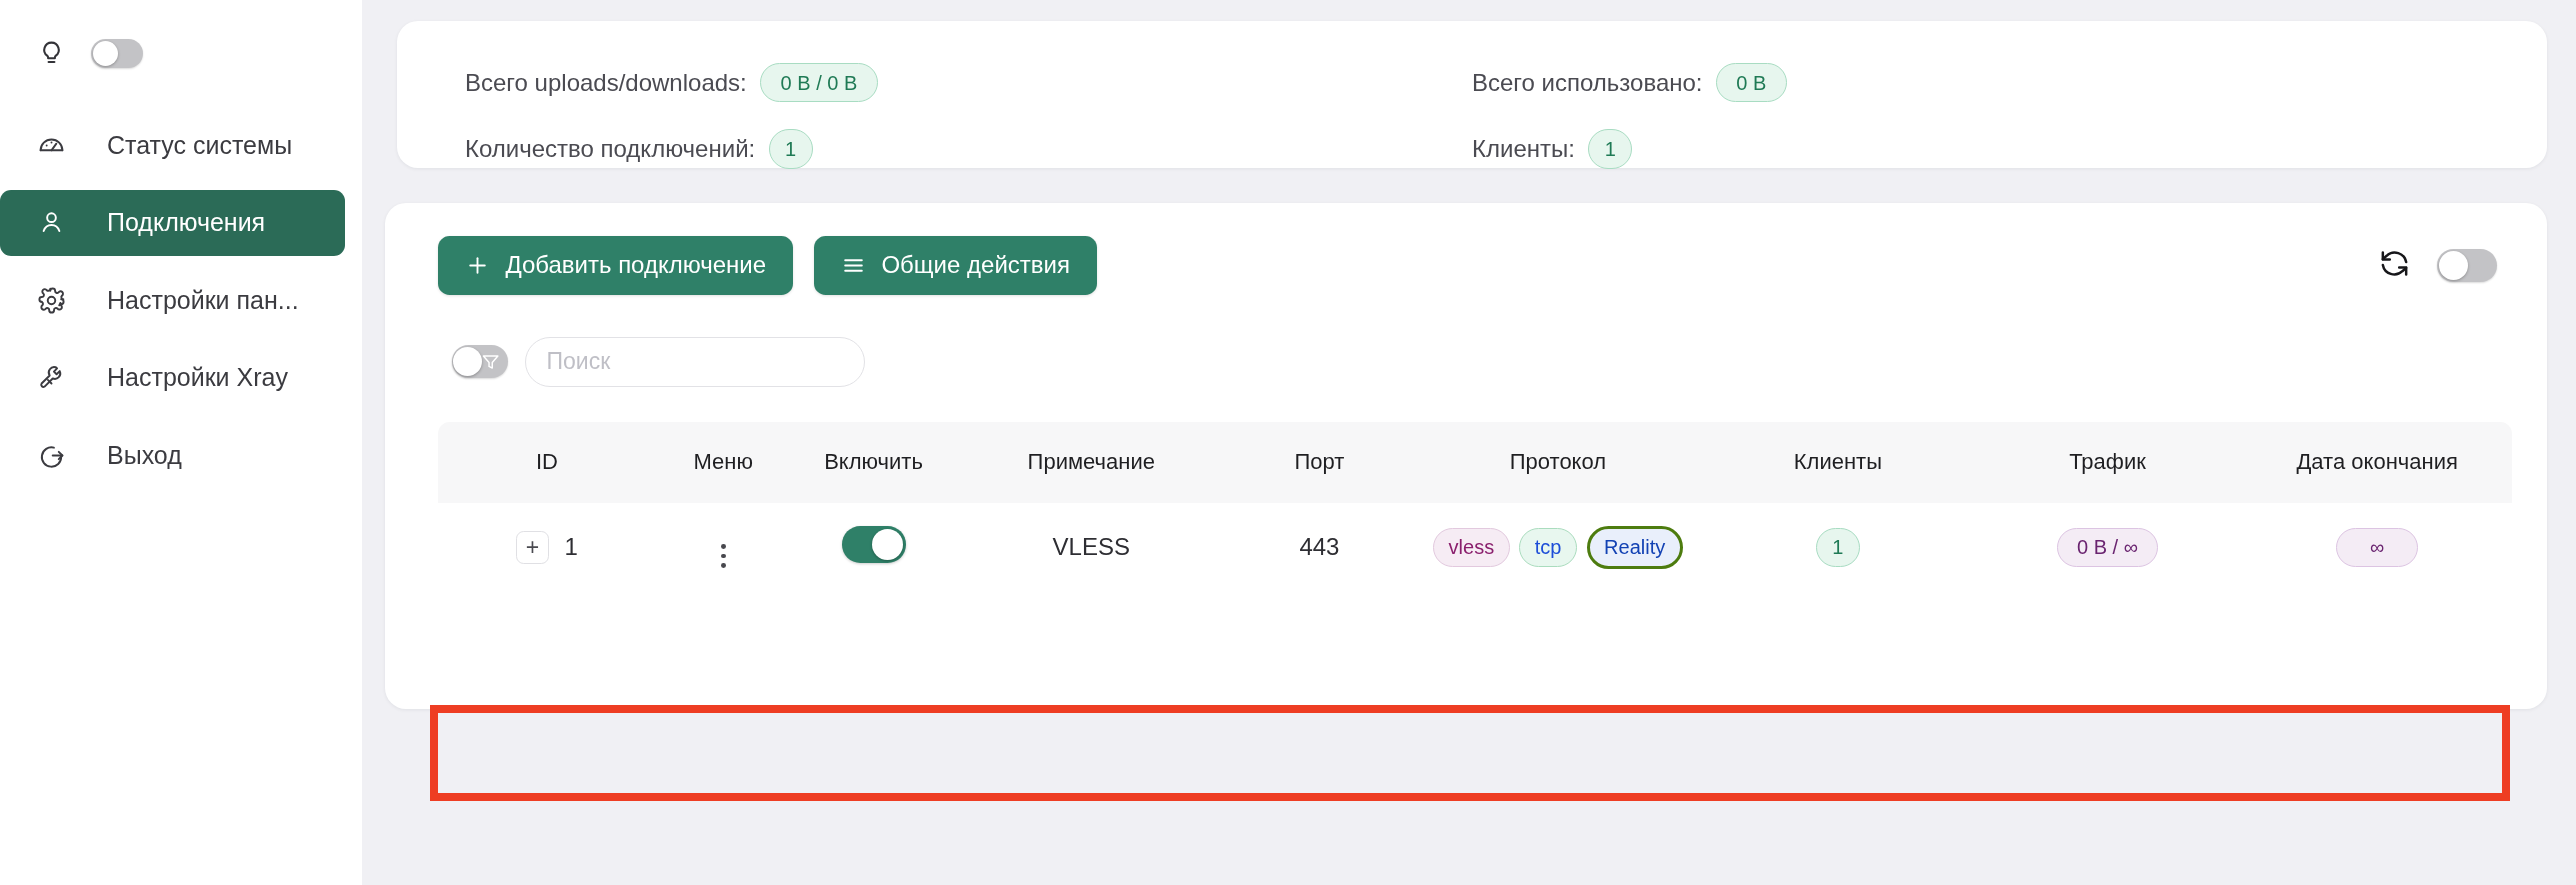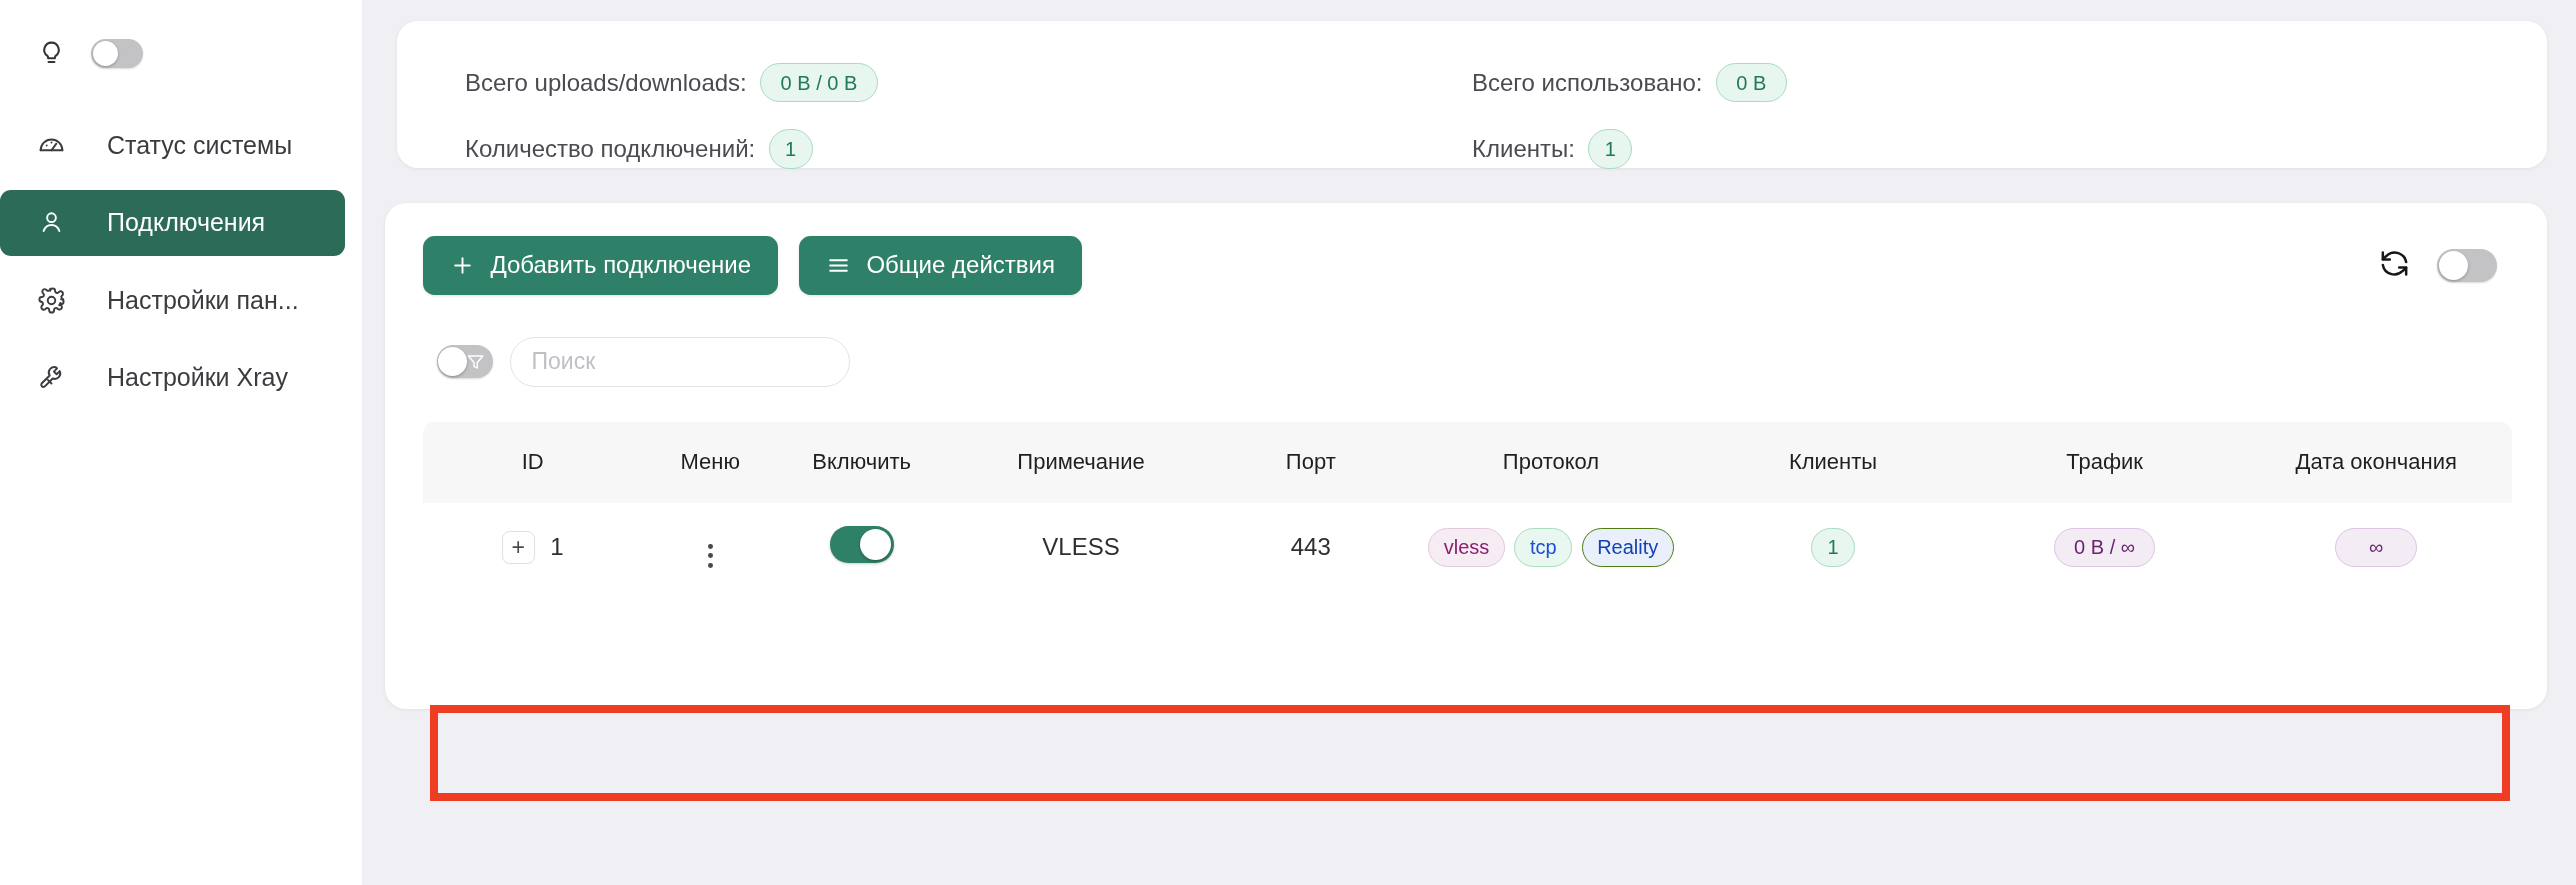--- a/index.html
+++ b/index.html
@@ -52,21 +52,21 @@
   .stat-line { display: flex; align-items: center; gap: 13.5px; font-size: 24px; color: #4b4b52; }
   .badge {
     display: inline-flex; align-items: center; justify-content: center;
     font-size: 20px; line-height: 1; border-radius: 964px;
     padding: 8.7px 15.4px; min-width: 33px;
   }
   .badge.green { background: #e7f6ee; border: 1px solid #a8dcc2; color: #1f7a55; }
   .badge.purple { background: #f4ecf5; border: 1px solid #dcc4e2; color: #6a2470; }
 
   
-  #list-card { padding: 33px 35px 35px 38px; height: 506px; }
+  #list-card { padding: 33px 35px 35px 53px; height: 506px; }
   .toolbar { display: flex; align-items: center; gap: 21px; }
   .btn {
     display: inline-flex; align-items: center; gap: 15.4px;
     background: #2f8068; color: #fff; border: none; border-radius: 11.6px;
     font-size: 24px; padding: 15.4px 27px; cursor: pointer;
     font-family: inherit; box-shadow: 0 1px 2.9px rgba(0,0,0,.12);
   }
   .btn svg { display: block; }
   .toolbar-right { margin-left: auto; display: flex; align-items: center; gap: 25px; padding-right: 15.4px; }
   .refresh-btn { background: none; border: none; cursor: pointer; padding: 0; display:block; }
@@ -118,21 +118,21 @@
     box-shadow: 0 1px 2.9px rgba(0,0,0,.2);
   }
   .row-toggle .knob {
     position: absolute; top: 2.9px; left: 30px; width: 31px; height: 31px;
     border-radius: 50%; background: #fff; box-shadow: 0 1px 2.9px rgba(0,0,0,.3);
   }
   .tags { display: inline-flex; gap: 9.6px; align-items: center; justify-content: center; }
   .tag { font-size: 20px; line-height: 1; border-radius: 964px; padding: 8.7px 14.5px; display:inline-flex; }
   .tag.vless { background: #f6ecf4; border: 1px solid #e2c9de; color: #8a1f6d; }
   .tag.tcp { background: #e8f7ef; border: 1px solid #aadcbe; color: #1d4ed8; }
-  .tag.reality { background: #e9effb; border: 1px solid #4d7c0f; color: #1342b4; }
+  .tag.reality { background: #e9effb; border: 3px solid #4d7c0f; color: #1342b4; }
   .cell-center { display: flex; align-items: center; justify-content: center; }
   .wide-badge { padding: 8.7px 19.3px; }
 </style>
 </head>
 <body>
 
 <div id="app">
 
   <aside id="sidebar">
 
@@ -186,20 +186,30 @@
       <div class="nav-item">
         <span>
           <svg class="nic" viewBox="0 0 24 24" fill="none" stroke="currentColor" stroke-width="1.6" stroke-linecap="round" stroke-linejoin="round">
             <path d="M15.5 3.5a4.5 4.5 0 0 0-5 6.8L3.8 17a1.8 1.8 0 0 0 2.5 2.5l6.7-6.7a4.5 4.5 0 0 0 5.8-6.1l-2.6 2.6-2.2-2.2 2.6-2.6a4.5 4.5 0 0 0-1.1-.9z"></path>
             <line x1="9" y1="14" x2="12" y2="17"></line>
           </svg>
         </span>
         <span class="nav-label">Настройки Xray</span>
       </div>
 
+      <div class="nav-item">
+        <span>
+          <svg class="nic" viewBox="0 0 24 24" fill="none" stroke="currentColor" stroke-width="1.6" stroke-linecap="round" stroke-linejoin="round">
+            <path d="M14 5.5A8 8 0 1 0 20 13"></path>
+            <line x1="13" y1="12" x2="21" y2="12"></line>
+            <polyline points="18,9 21,12 18,15"></polyline>
+          </svg>
+        </span>
+        <span class="nav-label">Выход</span>
+      </div>
 
     </nav>
   </aside>
 
   <section id="main">
 
     <div class="card" id="stats-card">
       <div class="stats-grid">
 
         <div class="stat-line">

